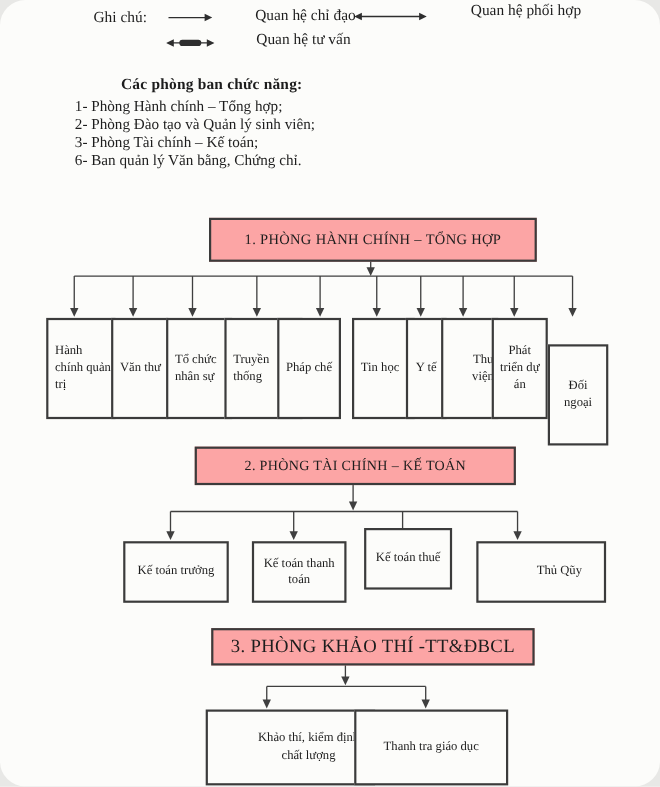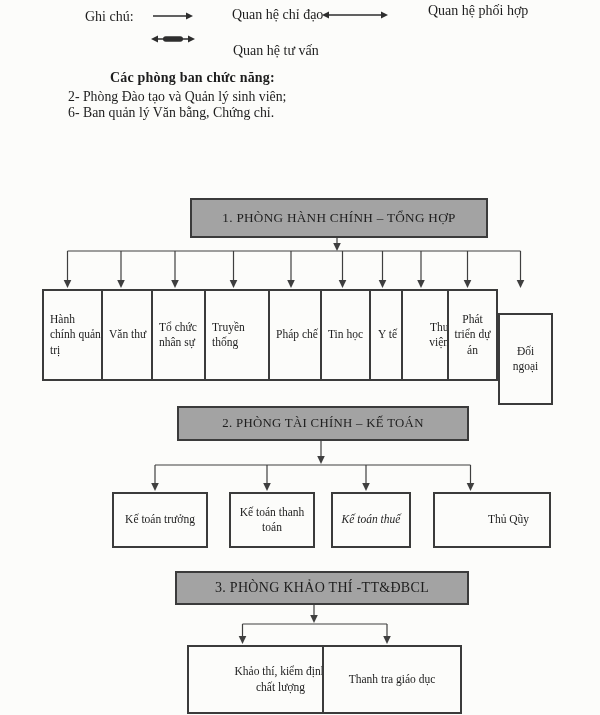--- a/index.html
+++ b/index.html
@@ -1,40 +1,41 @@
 <!DOCTYPE html>
 <html><head>
 <meta charset="utf-8">
 <style>
   html,body{margin:0;padding:0;background:#e8e8e6;}
   .page{
     position:relative;width:600px;height:715px;margin:0 auto;
     background:#fcfcfa;color:#1d1d1d;
     font-family:"Liberation Serif","DejaVu Serif",serif;
     overflow:hidden;
+    border-radius:23px;
   }
   .legend-label{position:absolute;left:85px;top:9px;font-size:14px;}
   .legend-text{position:absolute;font-size:14px;white-space:nowrap;margin-left:32px;}
   .lt1{left:200px;top:7px;}
   .lt2{left:396px;top:3px;}
-  .lt3{left:201px;top:43px;text-align:right;}
+  .lt3{left:201px;top:29px;text-align:right;}
   .arr-svg{position:absolute;display:block;}
   .arr1{left:153px;top:10px;}
   .arr2{left:322px;top:9px;}
   .arr3{left:151px;top:33px;}
   .dept-heading{position:absolute;left:110px;top:70px;font-size:14px;font-weight:bold;letter-spacing:.2px;}
   .dept-items{position:absolute;left:68px;top:89px;font-size:13.8px;line-height:16.4px;width:480px;}
   .title-box{
-    position:absolute;border:2px solid #3b3b3b;background:#a3a3a3;
+    position:absolute;border:2px solid #3b3b3b;background:#fca5a5;
     display:flex;align-items:center;justify-content:center;
     font-size:13.2px;letter-spacing:.3px;text-align:center;white-space:nowrap;
   }
   .tb1{left:190px;top:198px;width:294px;height:36px;}
   .tb2{left:177px;top:406px;width:288px;height:31px;font-size:12.8px;}
-  .tb3{left:175px;top:571px;width:290px;height:30px;font-size:14px;}
+  .tb3{left:192px;top:571px;width:290px;height:30px;font-size:17px;}
   .org-box{
     position:absolute;border:2px solid #3b3b3b;background:#fcfcfa;
     display:flex;align-items:center;font-size:11.5px;line-height:1.32;
   }
   .org-box.left{text-align:left;padding:0 2px 0 6px;}
   .org-box.center{justify-content:center;text-align:center;padding:0 3px;}
   .connectors{position:absolute;left:0;top:0;pointer-events:none;}
   .connectors line{stroke:#3f3f3f;stroke-width:1.2;}
   .connectors polygon{fill:#3f3f3f;}
   .arr-svg line{stroke:#2e2e2e;stroke-width:1.3;}
@@ -65,21 +66,23 @@
       <polygon points="7,2.6 7,9.4 0,6"></polygon>
       <line x1="5" y1="6" x2="39" y2="6"></line>
       <rect x="12" y="3.2" width="20" height="5.6" rx="2.8"></rect>
       <polygon points="37,2.6 37,9.4 44,6"></polygon>
     </svg>
     <span class="legend-text lt3">Quan hệ tư vấn</span>
   </div>
 
   <div class="dept-heading">Các phòng ban chức năng:</div>
   <div class="dept-items">
+    <div class="dept-item">1- Phòng Hành chính – Tổng hợp;</div>
     <div class="dept-item">2- Phòng Đào tạo và Quản lý sinh viên;</div>
+    <div class="dept-item">3- Phòng Tài chính – Kế toán;</div>
     <div class="dept-item">6- Ban quản lý Văn bằng, Chứng chỉ.</div>
   </div>
 
   <svg class="connectors" width="600" height="715">
 
     <line x1="337" y1="234" x2="337" y2="244"></line>
     <polygon points="333.2,243 340.8,243 337,251"></polygon>
     <line x1="67.5" y1="251" x2="520.5" y2="251"></line>
     <line x1="67.5" y1="251" x2="67.5" y2="281"></line>
       <polygon points="63.7,280 71.3,280 67.5,288"></polygon>
@@ -122,33 +125,33 @@
     <line x1="387" y1="624" x2="387" y2="637"></line>
       <polygon points="383.2,636 390.8,636 387,644"></polygon>
   </svg>
 
   <div>
     <div class="title-box tb1">1.  PHÒNG HÀNH CHÍNH – TỔNG HỢP</div>
     <div class="org-box left" style="left:42px;top:289px;width:51px;height:88px;">Hành chính quản trị</div>
     <div class="org-box left" style="left:101px;top:289px;width:40px;height:88px;">Văn thư</div>
     <div class="org-box left" style="left:151px;top:289px;width:48px;height:88px;">Tổ chức nhân sự</div>
     <div class="org-box left" style="left:204px;top:289px;width:59px;height:88px;">Truyền thống</div>
-    <div class="org-box left" style="left:268px;top:289px;width:46px;height:88px;">Pháp chế</div>
+    <div class="org-box left" style="left:252px;top:289px;width:46px;height:88px;">Pháp chế</div>
     <div class="org-box left" style="left:320px;top:289px;width:45px;height:88px;">Tin học</div>
     <div class="org-box center" style="left:369px;top:289px;width:27px;height:88px;">Y tế</div>
     <div class="org-box left" style="left:401px;top:289px;width:40px;height:88px;text-align:right;">Thư viện</div>
     <div class="org-box center" style="left:447px;top:289px;width:41px;height:88px;font-family:Liberation Serif, serif;">Phát triển dự án</div>
     <div class="org-box center" style="left:498px;top:289px;width:45px;height:88px;margin-top:24px;">Đối ngoại</div>
   </div>
 
   <div>
     <div class="title-box tb2">2. PHÒNG TÀI CHÍNH – KẾ TOÁN</div>
     <div class="org-box center" style="left:112px;top:492px;width:86px;height:52px;">Kế toán trưởng</div>
     <div class="org-box center" style="left:229px;top:492px;width:76px;height:52px;">Kế toán thanh toán</div>
-    <div class="org-box center" style="left:331px;top:492px;width:70px;height:52px;font-style:italic;">Kế toán thuế</div>
+    <div class="org-box center" style="left:331px;top:480px;width:70px;height:52px;">Kế toán thuế</div>
     <div class="org-box center" style="left:433px;top:492px;width:75px;height:52px;padding-left:36px;">Thủ Qũy</div>
   </div>
 
   <div>
     <div class="title-box tb3">3. PHÒNG KHẢO THÍ -TT&amp;ĐBCL</div>
     <div class="org-box center" style="left:187px;top:645px;width:111px;height:65px;padding-left:36px;">Khảo thí, kiểm định chất lượng</div>
     <div class="org-box center" style="left:322px;top:645px;width:130px;height:65px;">Thanh tra giáo dục</div>
   </div>
 
 </div>

